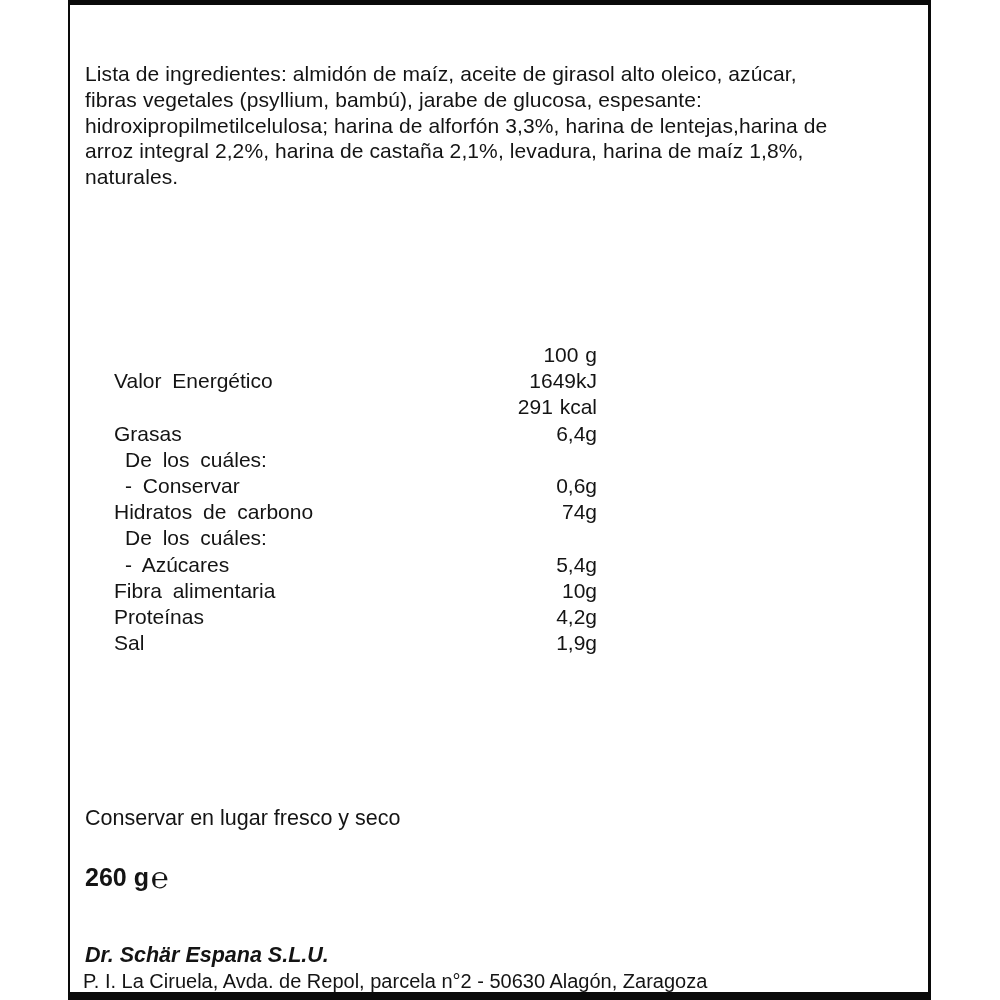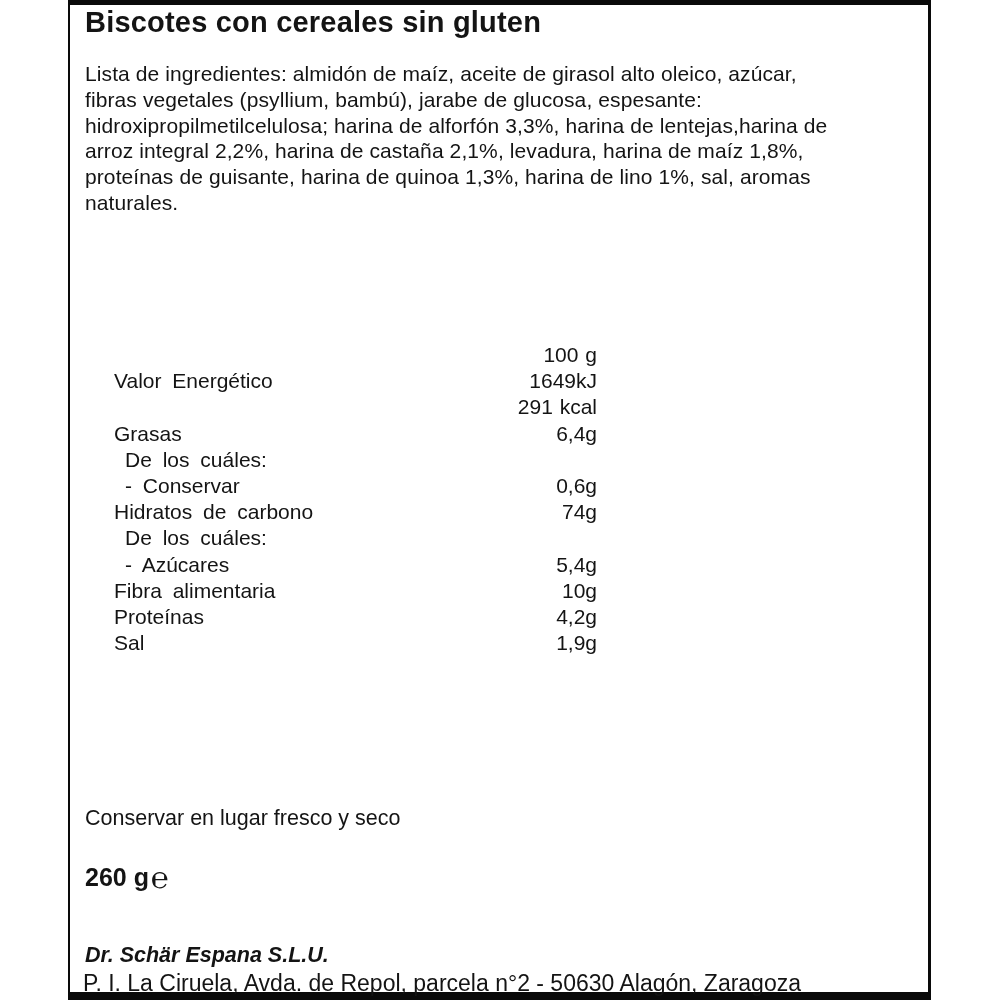--- a/index.html
+++ b/index.html
@@ -102,38 +102,36 @@
     top: 938px;
     font-size: 21.5px;
     font-weight: bold;
     white-space: nowrap;
     font-style: italic;
   }
   .manufacturer-address {
     position: absolute;
     left: 13px;
     top: 965px;
-    font-size: 23px;
+    font-size: 20px;
     white-space: nowrap;
   }
 </style>
 </head>
 <body>
 
 <div class="page">
   <div class="label-frame">
 
-    <h1 class="product-title">Biscotes con cereales sin gluten</h1>
 
     <div class="ingredients">
       <div>Lista de ingredientes: almidón de maíz, aceite de girasol alto oleico, azúcar,</div>
       <div>fibras vegetales (psyllium, bambú), jarabe de glucosa, espesante:</div>
       <div>hidroxipropilmetilcelulosa; harina de alforfón 3,3%, harina de lentejas,harina de</div>
       <div>arroz integral 2,2%, harina de castaña 2,1%, levadura, harina de maíz 1,8%,</div>
-      <div>proteínas de guisante, harina de quinoa 1,3%, harina de lino 1%, sal, aromas</div>
       <div>naturales.</div>
     </div>
 
     <div class="nutrition">
       <div class="nut-row">
         <span class="nut-label"></span>
         <span class="nut-value">100 g</span>
       </div>
       <div class="nut-row">
         <span class="nut-label">Valor Energético</span>

